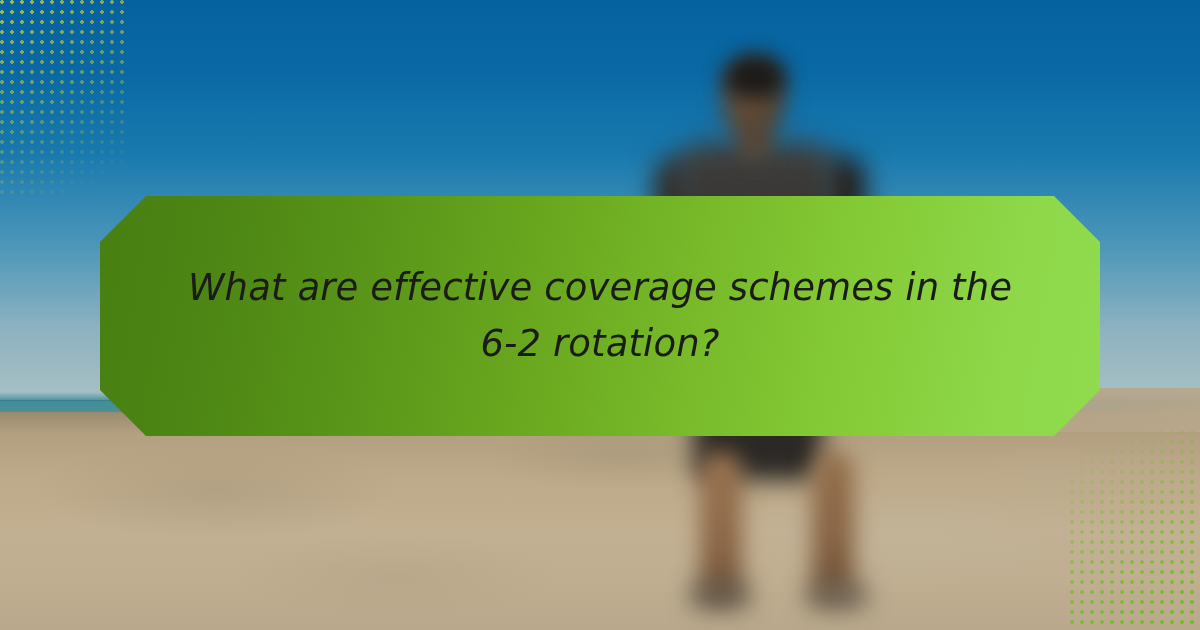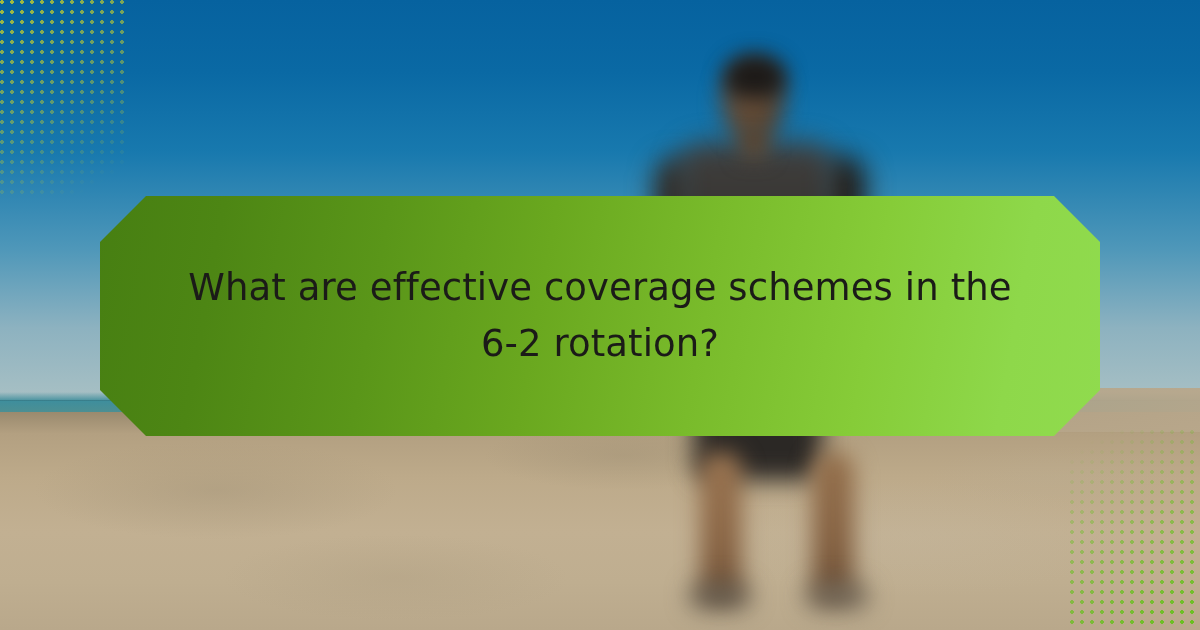--- a/index.html
+++ b/index.html
@@ -229,20 +229,21 @@
   #banner-title {
     margin: 0;
     width: 100%;
     text-align: center;
     font-family: "DejaVu Sans", sans-serif;
     font-size: 37px;
     font-weight: 400;
     line-height: 1.52;
     letter-spacing: 0.1px;
     color: #1b1b18;
+    font-style: italic;
   }
 </style>
 </head>
 <body>
 
 <div id="stage">
 
   <div class="photo">
     <div class="sky"></div>
     <div class="sea"></div>

